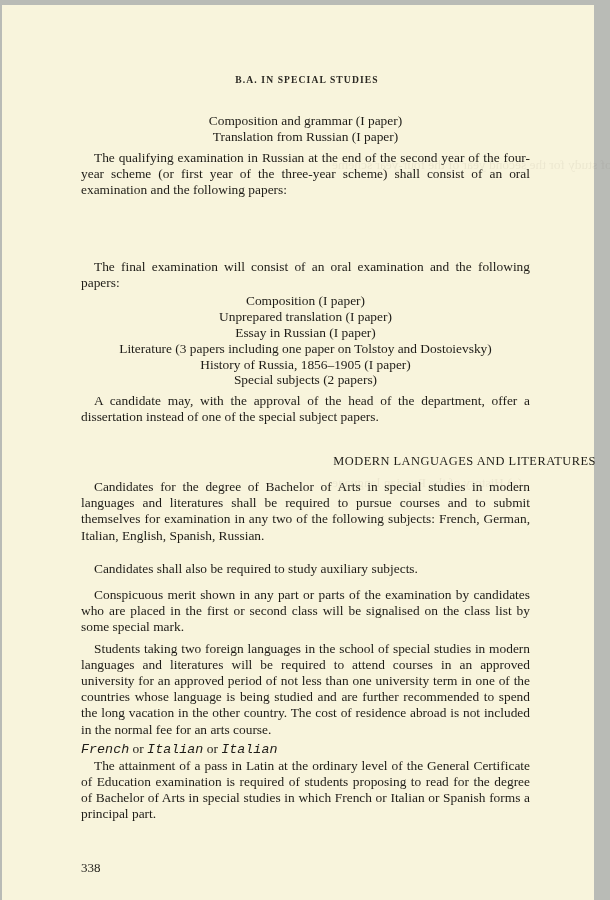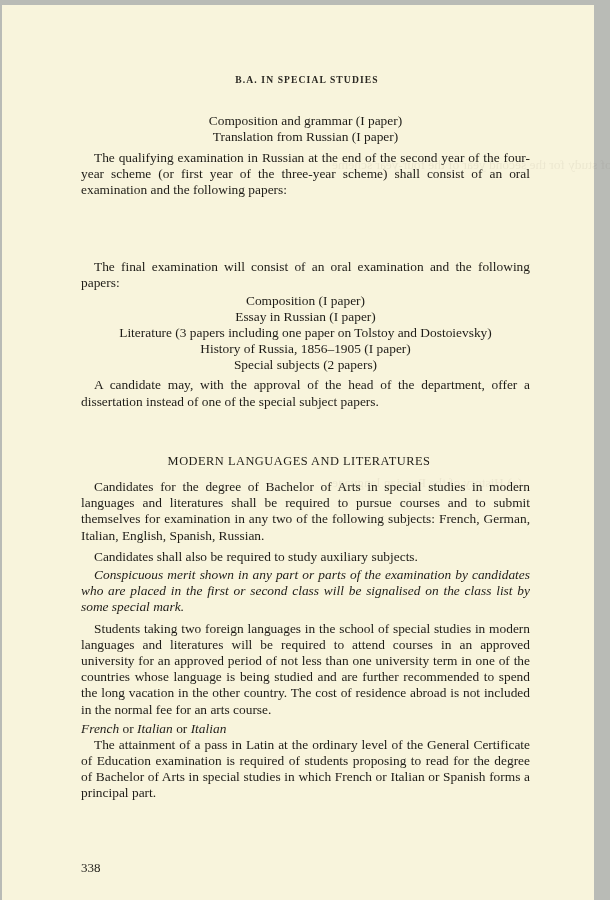--- a/index.html
+++ b/index.html
@@ -48,29 +48,29 @@
     .para {
       font-size: 13.4px;
       line-height: 16.2px;
       text-align: justify;
       text-indent: 13px;
     }
     .section-title {
       position: absolute;
       left: 0;
       width: 594px;
-      text-align: center;
+      text-align: right;
       font-size: 12.4px;
       letter-spacing: 0.5px;
     }
     .italic-head {
       font-size: 13.4px;
       line-height: 16px;
     }
-    .italic-head i { font-style: italic; }
+    .italic-head i { font-style: italic; font-family: Liberation Mono, monospace; }
     .page-number {
       position: absolute;
       left: 79px;
       top: 855px;
       font-size: 13px;
     }
     .bleed {
       position: absolute;
       color: rgba(80, 75, 60, 0.07);
       font-family: "Liberation Serif", serif;
@@ -97,34 +97,35 @@
   </div>
 
   <div class="text-block" style="top:145px;">
     <div class="para">The qualifying examination in Russian at the end of the second year of the four-year scheme (or first year of the three-year scheme) shall consist of an oral examination and the following papers:</div>
   </div>
 
   <div class="text-block" style="top:254px;">
     <div class="para">The final examination will consist of an oral examination and the following papers:</div>
     <div style="margin-top:2px;">
       <div class="line">Composition (I paper)</div>
+      <div class="line">Unprepared translation (I paper)</div>
       <div class="line">Essay in Russian (I paper)</div>
       <div class="line">Literature (3 papers including one paper on Tolstoy and Dostoievsky)</div>
       <div class="line">History of Russia, 1856–1905 (I paper)</div>
       <div class="line">Special subjects (2 papers)</div>
     </div>
     <div class="para" style="margin-top:5px;">A candidate may, with the approval of the head of the department, offer a dissertation instead of one of the special subject papers.</div>
   </div>
 
   <div class="section-title" style="top:449px;">MODERN LANGUAGES AND LITERATURES</div>
 
   <div class="text-block" style="top:474px;">
     <div class="para">Candidates for the degree of Bachelor of Arts in special studies in modern languages and literatures shall be required to pursue courses and to submit themselves for examination in any two of the following subjects: French, German, Italian, English, Spanish, Russian.</div>
-    <div class="para" style="margin-top:5px;">Candidates shall also be required to study auxiliary subjects.</div>
-    <div class="para" style="margin-top:2px;font-style:italic;">Conspicuous merit shown in any part or parts of the examination by candidates who are placed in the first or second class will be signalised on the class list by some special mark.</div>
+    <div class="para" style="margin-top:17px;">Candidates shall also be required to study auxiliary subjects.</div>
+    <div class="para" style="margin-top:10px;">Conspicuous merit shown in any part or parts of the examination by candidates who are placed in the first or second class will be signalised on the class list by some special mark.</div>
     <div class="para" style="margin-top:5px;">Students taking two foreign languages in the school of special studies in modern languages and literatures will be required to attend courses in an approved university for an approved period of not less than one university term in one of the countries whose language is being studied and are further recommended to spend the long vacation in the other country. The cost of residence abroad is not included in the normal fee for an arts course.</div>
     <div class="italic-head" style="margin-top:3px;">
       <i>French</i>
       <span>or</span>
       <i>Italian</i>
       <span>or</span>
       <i>Italian</i>
     </div>
     <div class="para" style="margin-top:0;">The attainment of a pass in Latin at the ordinary level of the General Certificate of Education examination is required of students proposing to read for the degree of Bachelor of Arts in special studies in which French or Italian or Spanish forms a principal part.</div>
   </div>

